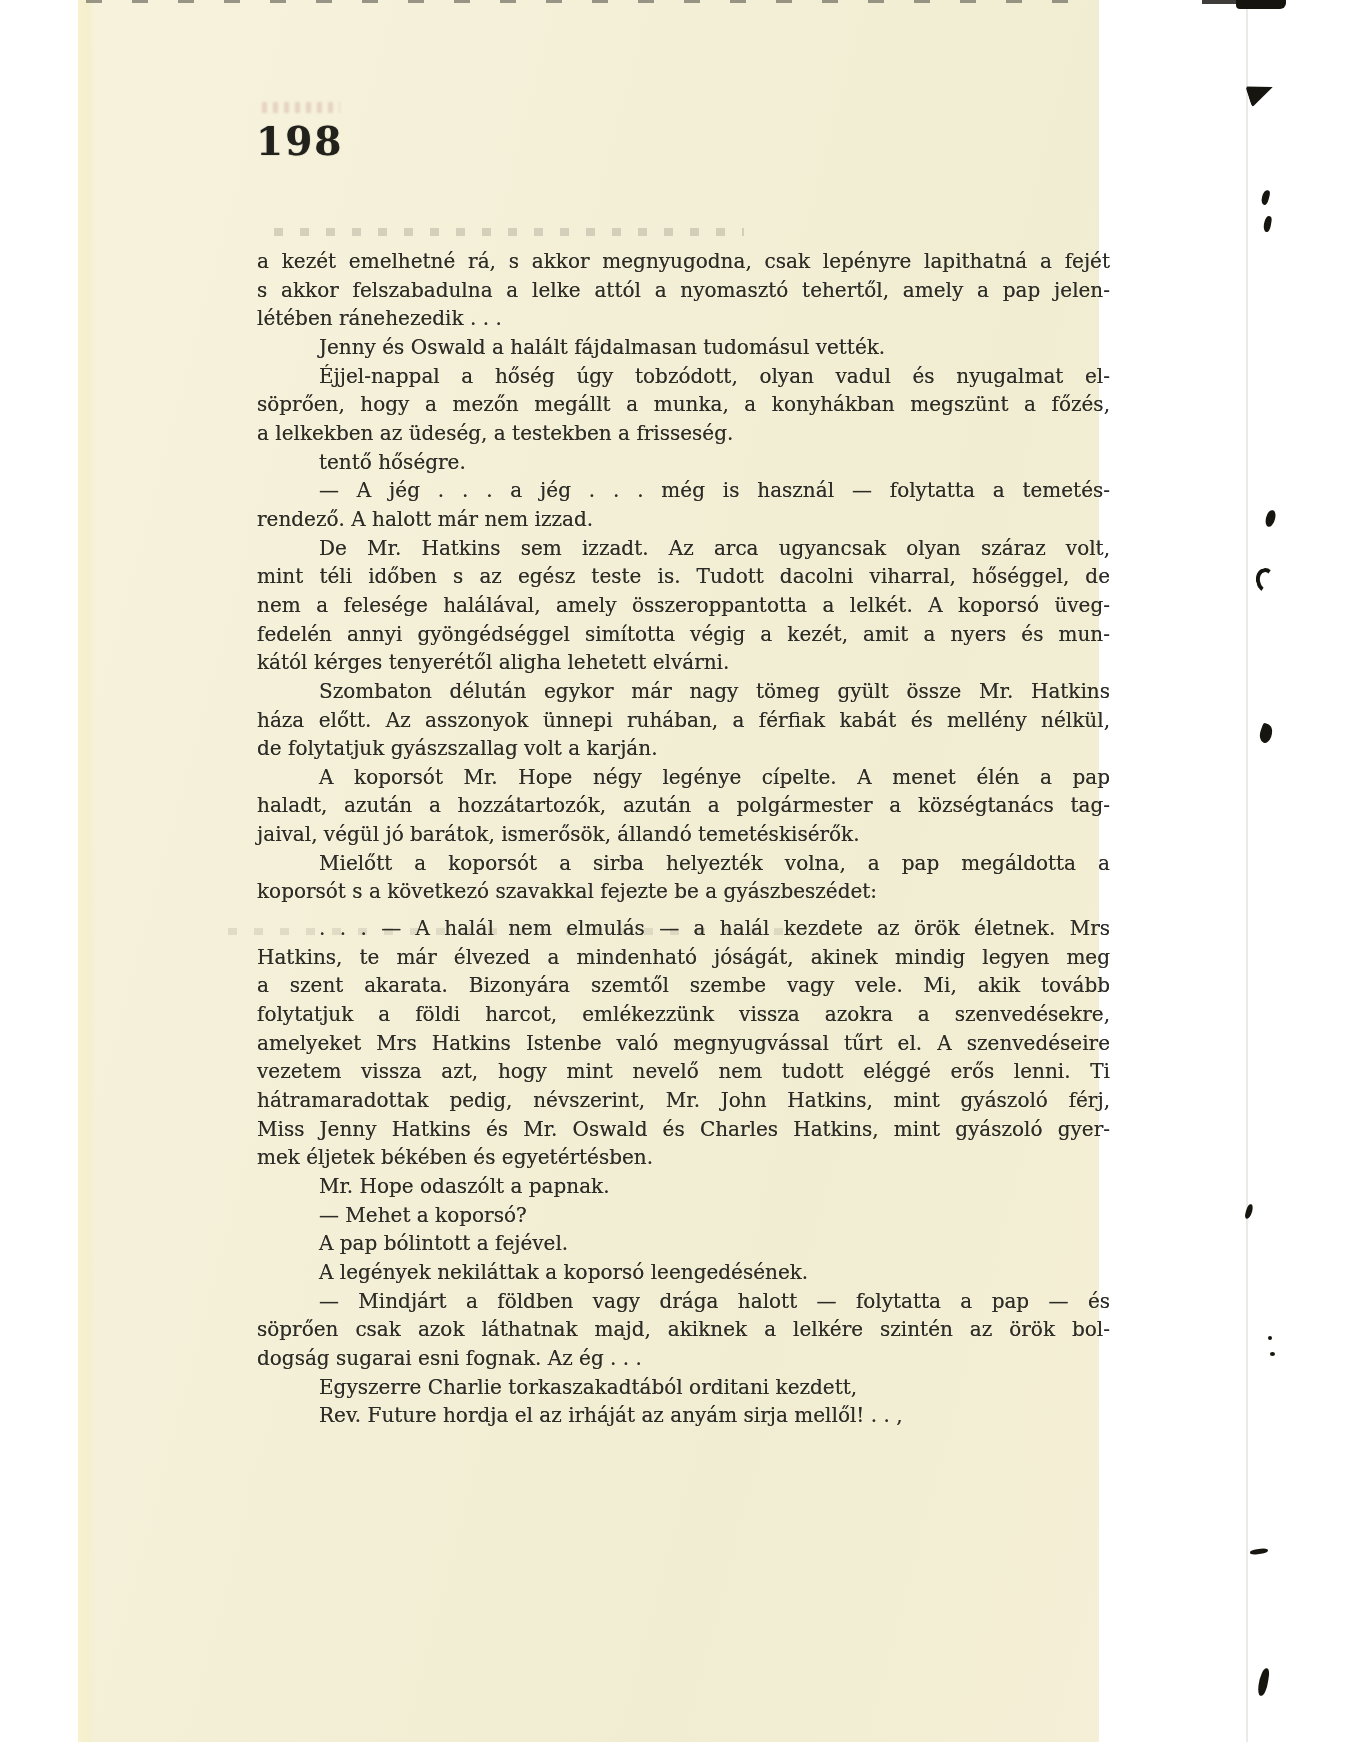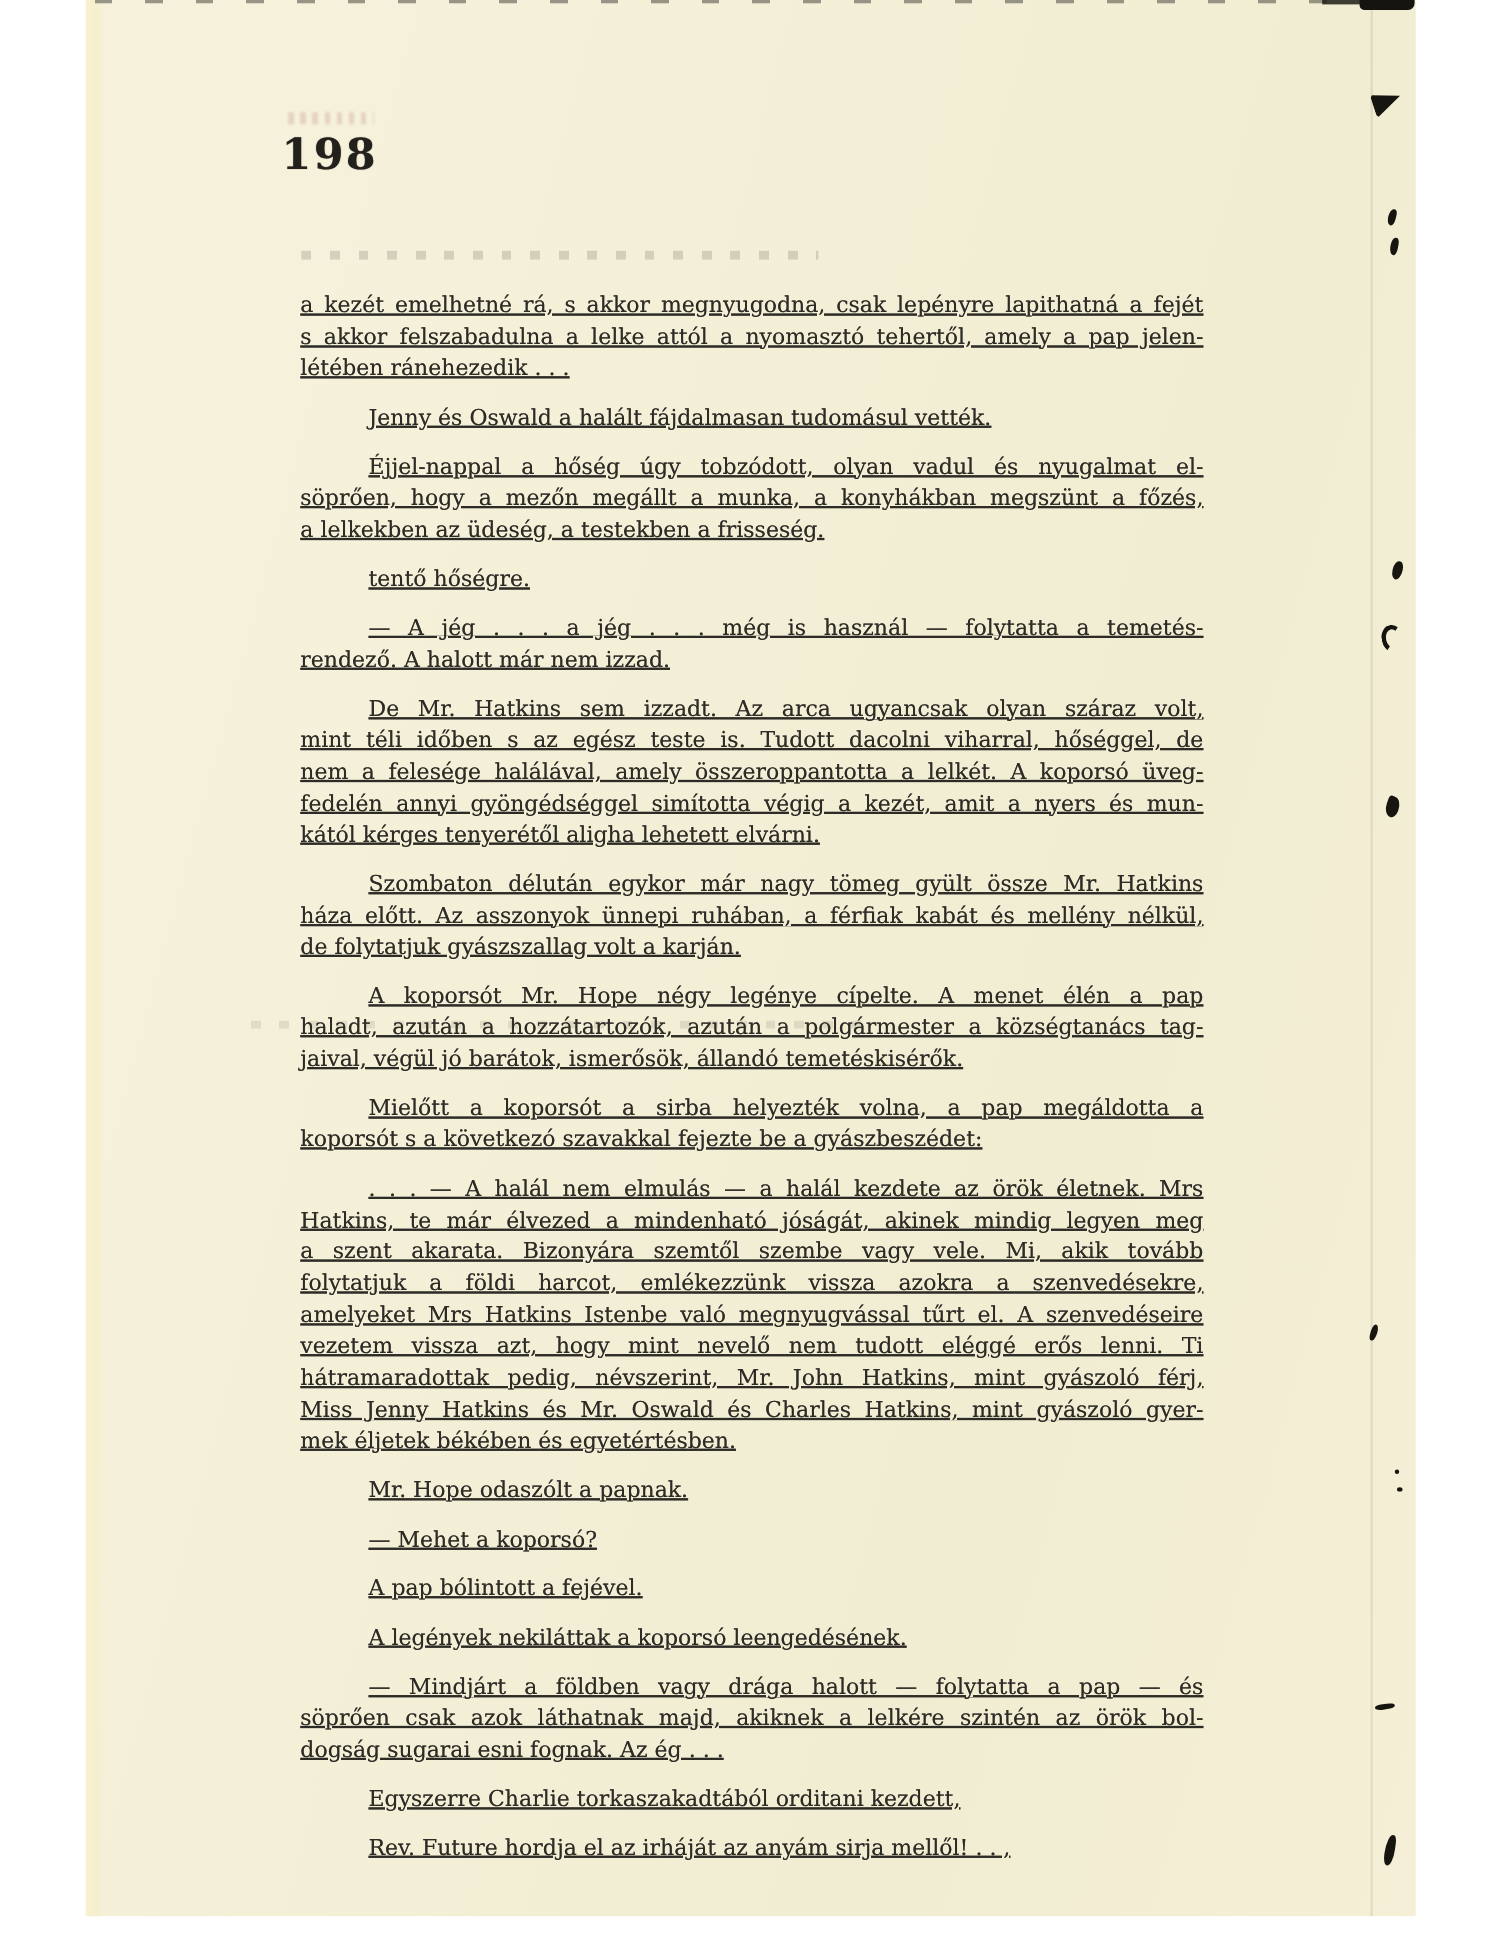--- a/index.html
+++ b/index.html
@@ -3,21 +3,21 @@
 <meta charset="utf-8">
 <style>
   html,body{margin:0;padding:0;}
   body{
     width:1360px;height:1760px;position:relative;
     background:#ffffff;overflow:hidden;
     font-family:"DejaVu Serif", serif;
   }
   
   .paper{
-    position:absolute;left:78px;top:0;width:1209px;height:1742px;
+    position:absolute;left:78px;top:0;width:1021px;height:1742px;
     background:linear-gradient(105deg,#f6f2dc 0%,#f4f0d8 35%,#f1edd2 70%,#f4efd6 100%);
   }
   .paper-edge-strip{
     position:absolute;left:0;top:0;width:17px;height:100%;
     background:linear-gradient(90deg,#f7f1cf 0%,#f5efcd 60%,rgba(244,239,214,0) 100%);
   }
   .crease-line{
     position:absolute;top:0;left:1168px;width:2px;height:100%;
     background:rgba(90,80,55,0.12);
   }
@@ -43,21 +43,21 @@
     position:absolute;left:184px;top:102px;width:78px;height:11px;opacity:.28;
     background:repeating-linear-gradient(90deg,rgba(170,90,90,.7) 0 5px,transparent 5px 11px);
     filter:blur(1px);
   }
   
   .text-block{
     position:absolute;left:179px;top:247px;width:853px;
     font-size:20px;line-height:28.65px;color:#2d2b26;
     text-shadow:0 0 0.6px rgba(45,43,38,.65);
   }
-  .para{margin:16px;text-decoration:underline;}
+  .para{margin:0;}
   .para.indent .line:first-child{text-indent:62px;}
   .line{text-align:justify;text-align-last:justify;}
   .line.end{text-align-last:left;}
   
   .smudge{
     position:absolute;opacity:.22;filter:blur(0.6px);
     background:repeating-linear-gradient(90deg,rgba(60,55,45,.8) 0 9px,transparent 9px 26px);
   }
   .smudge.s1{left:196px;top:228px;width:470px;height:8px;}
   .smudge.s2{left:150px;top:928px;width:560px;height:7px;opacity:.14;}

